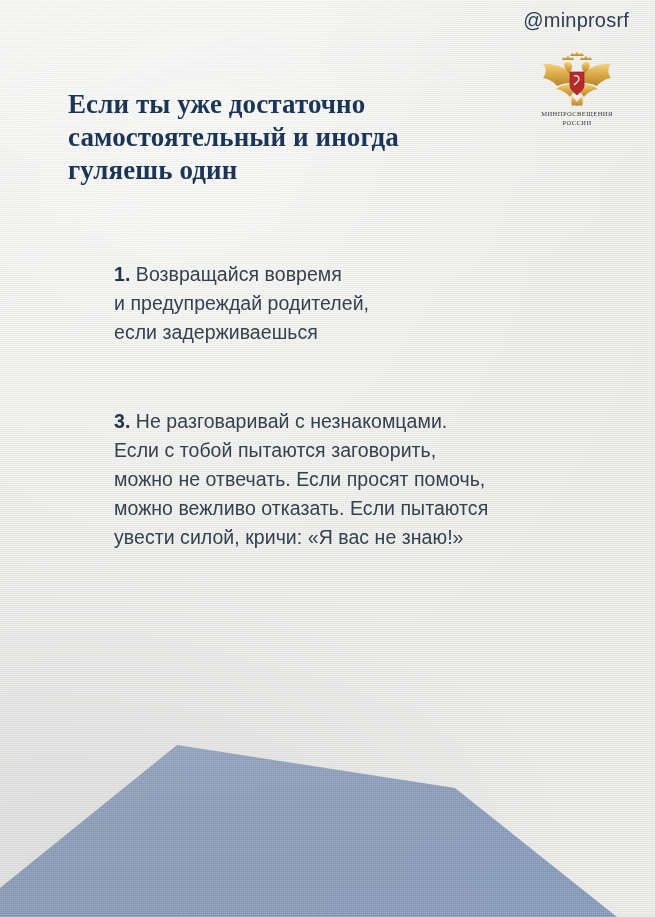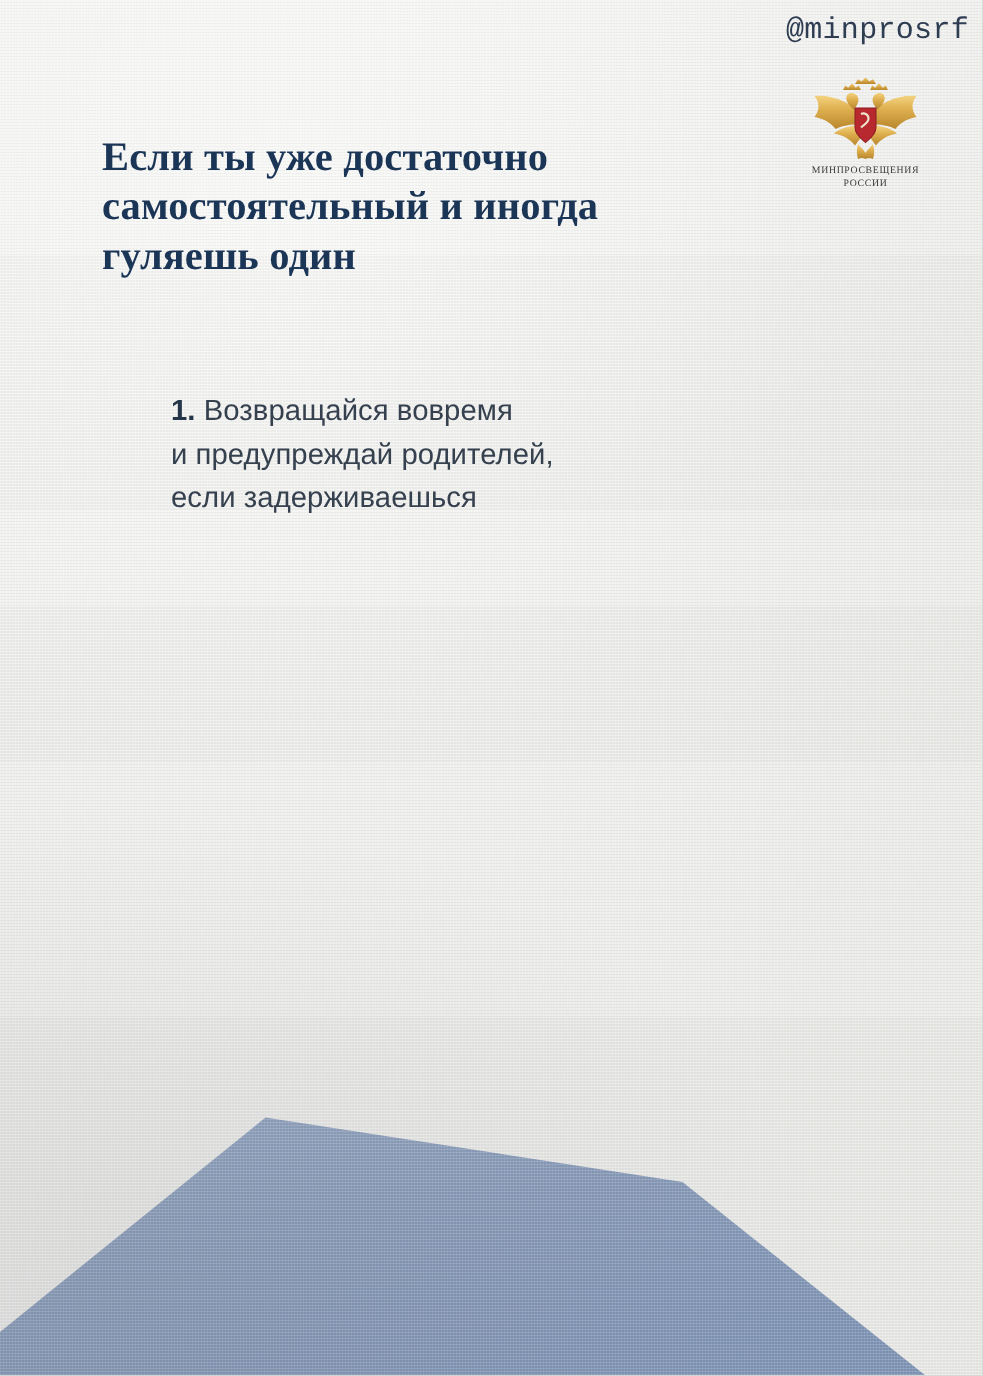--- a/index.html
+++ b/index.html
@@ -54,23 +54,23 @@
     width: 655px;
     height: 217px;
     z-index: 1;
   }
   .blue-shape svg { display: block; width: 100%; height: 100%; }
 
   
   .handle {
     position: absolute;
     top: 9px;
-    right: 9px;
+    right: 26px;
     z-index: 5;
-    font-family: Liberation Mono, monospace;
+    font-family: Liberation Sans, sans-serif;
     font-size: 20px;
     letter-spacing: .2px;
     color: #2e3d52;
   }
 
   .emblem {
     position: absolute;
     top: 52px;
     right: 22px;
     z-index: 5;
@@ -189,16 +189,23 @@
 
     <div class="tips">
 
       <p class="tip">
         <span class="tip-num">1.</span><span class="tip-text"> Возвращайся вовремя
 и предупреждай родителей,
 если задерживаешься</span>
       </p>
 
 
+      <p class="tip">
+        <span class="tip-num">3.</span><span class="tip-text"> Не разговаривай с незнакомцами.
+Если с тобой пытаются заговорить,
+можно не отвечать. Если просят помочь,
+можно вежливо отказать. Если пытаются
+увести силой, кричи: «Я вас не знаю!»</span>
+      </p>
 
     </div>
   </div>
 </div>
 
 </body></html>

